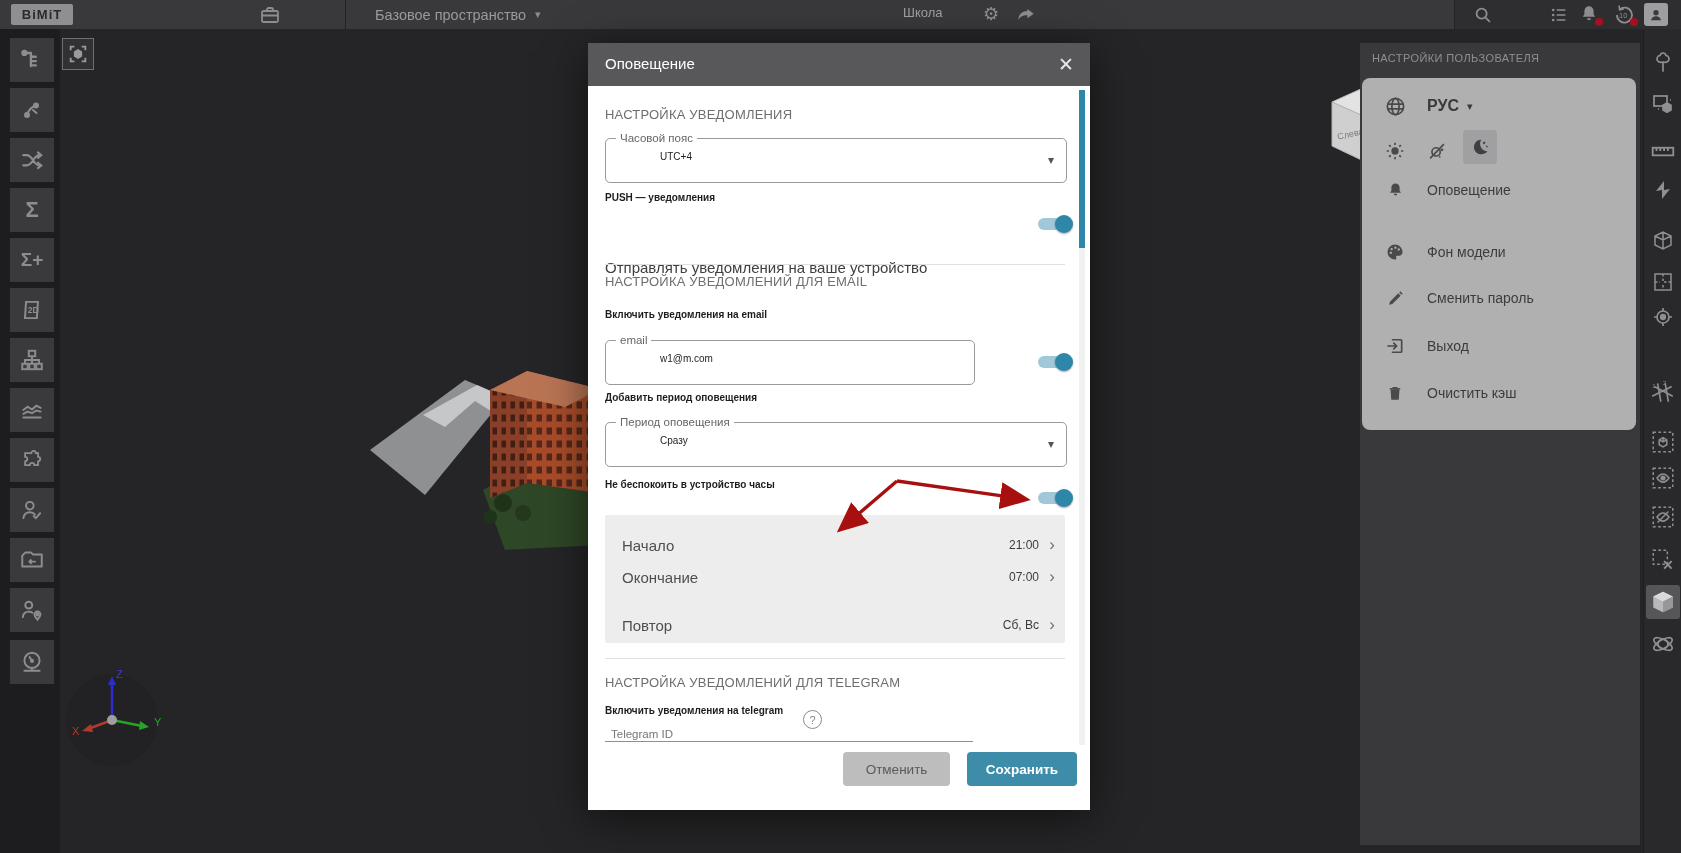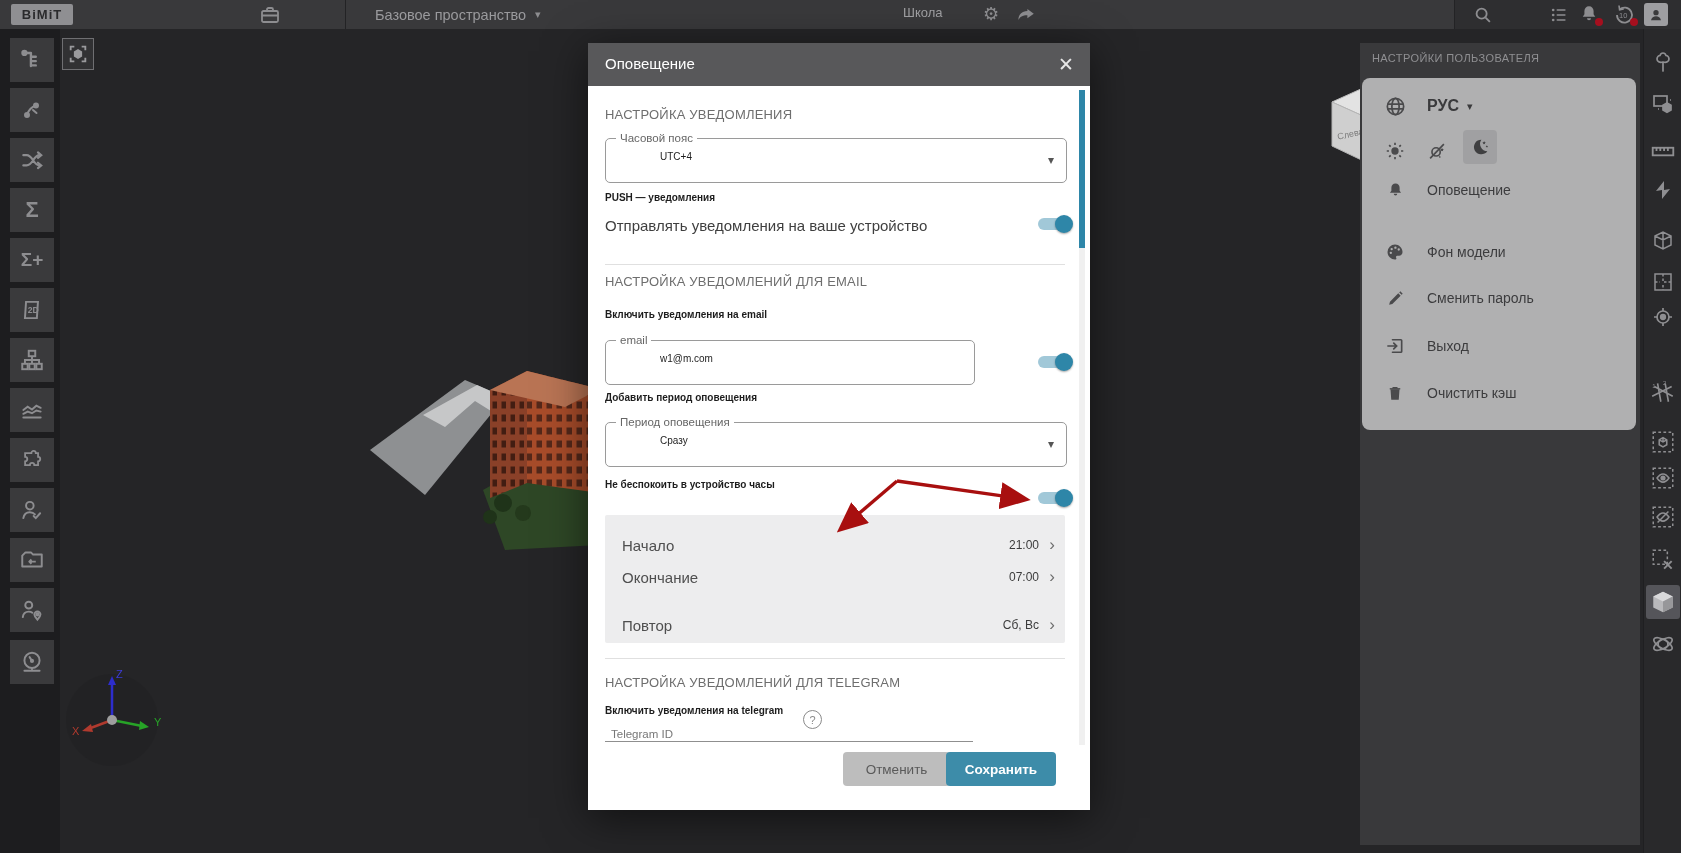--- a/index.html
+++ b/index.html
@@ -48,42 +48,42 @@
 
   
   .modal{position:absolute;left:588px;top:43px;width:502px;height:767px;background:#fff;
          box-shadow:0 8px 40px rgba(0,0,0,.55);}
   .modal-h{position:absolute;left:0;top:0;width:502px;height:43px;background:#58585a;}
   .modal-h .mtitle{position:absolute;left:17px;top:12px;color:#fff;font-size:15px;}
   .modal-h .mclose{position:absolute;right:12px;top:9px;color:#e8e8e8;font-size:19px;width:24px;height:24px;
                    display:flex;align-items:center;justify-content:center;}
   .sect{position:absolute;left:17px;font-size:13px;color:#6e6e6e;letter-spacing:.2px;}
   .blabel{position:absolute;left:17px;font-size:10px;font-weight:bold;color:#1d1d1d;}
-  .plain{position:absolute;left:17px;font-size:15px;color:#3f3f3f;}
+  .plain{position:absolute;left:17px;font-size:15px;color:#3f3f3f;margin-top:42px;}
   .mdivider{position:absolute;left:17px;width:460px;height:1px;background:#e0e0e0;}
   .field{position:absolute;left:17px;border:1px solid #9a9a9a;border-radius:5px;background:#fff;height:43px;}
   .field .flabel{position:absolute;top:-7px;left:10px;background:#fff;padding:0 4px;font-size:11.5px;color:#666;}
   .field .fvalue{position:absolute;left:30px;top:12px;font-size:10px;color:#1d1d1d;margin-left:24px;}
   .field .fcaret{position:absolute;right:12px;top:14px;color:#555;font-size:12px;}
   .toggle{position:absolute;left:447px;width:38px;height:20px;}
   .toggle .track{position:absolute;left:3px;top:4px;width:32px;height:12px;border-radius:7px;background:rgba(46,134,168,.45);}
   .toggle .thumb{position:absolute;right:0;top:1px;width:18px;height:18px;border-radius:50%;background:#2e86a8;box-shadow:0 1px 2px rgba(0,0,0,.35);}
   .dndpanel{position:absolute;left:17px;top:472px;width:460px;height:128px;background:#ededee;border-radius:2px;}
   .dndrow{position:absolute;left:0;width:460px;height:32px;display:flex;align-items:center;}
   .dndrow .dlabel{margin-left:17px;font-size:15px;color:#4f4f4f;flex:1;}
   .dndrow .dvalue{font-size:12px;color:#3c3c3c;}
   .dndrow .dchev{width:26px;text-align:center;color:#6f6f6f;font-size:17px;}
   .helpq{position:absolute;left:215px;top:667px;width:17px;height:17px;border:1.5px solid #8a8a8a;border-radius:50%;
          color:#8a8a8a;font-size:11px;display:flex;align-items:center;justify-content:center;}
   .tg-label{position:absolute;left:23px;top:685px;font-size:11.5px;color:#777;}
   .tg-line{position:absolute;left:17px;top:698px;width:368px;height:1px;background:#8f8f8f;}
   .mfooter{position:absolute;left:0;top:702px;width:502px;height:65px;background:#fff;}
   .btn{position:absolute;top:7px;height:34px;border-radius:4px;font-size:13.5px;display:flex;align-items:center;justify-content:center;}
   .btn.cancel{left:255px;width:107px;background:#bdbdbd;color:#5a5a5a;}
-  .btn.save{left:358px;width:110px;background:#3d8ca9;color:#fff;font-weight:bold;}
+  .btn.save{left:379px;width:110px;background:#3d8ca9;color:#fff;font-weight:bold;}
   .mscroll-track{position:absolute;left:491px;top:47px;width:6px;height:655px;background:#f0f0f0;}
   .mscroll-thumb{position:absolute;left:0;top:0;width:6px;height:158px;background:#2e86a8;}
   .annot{position:absolute;left:0;top:0;pointer-events:none;}
 
   .badge-dot{position:absolute;width:8px;height:8px;border-radius:50%;background:#a50f1e;}
 </style>
 </head>
 <body>
 
 <div id="app">

